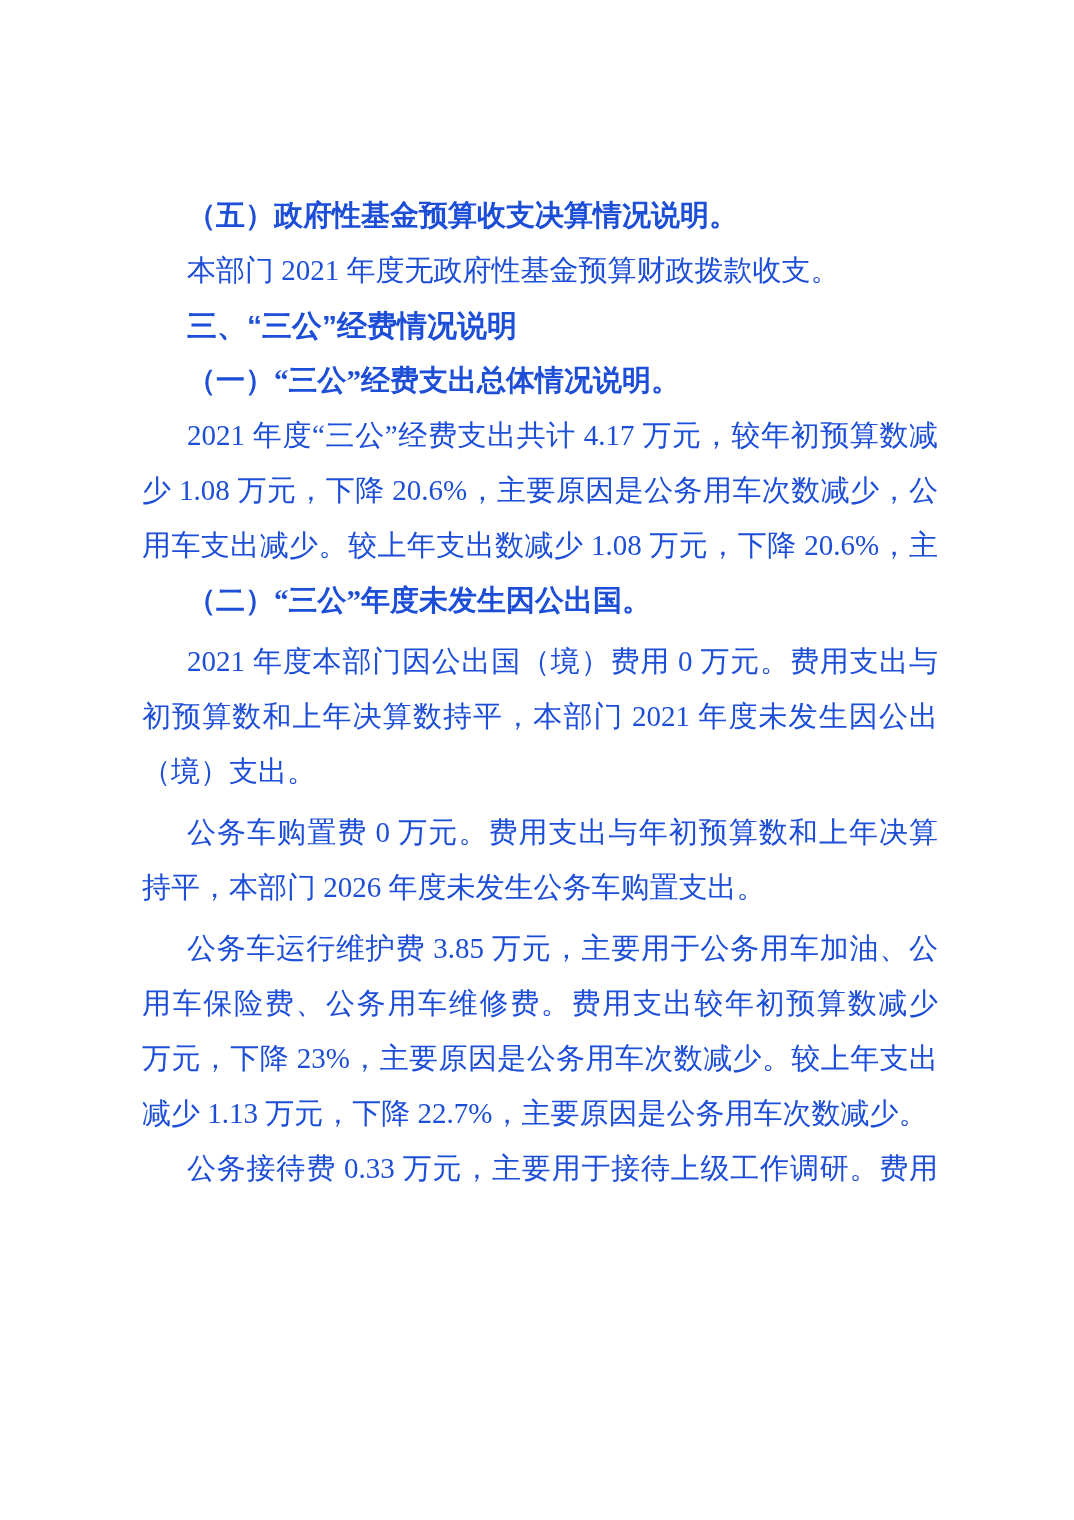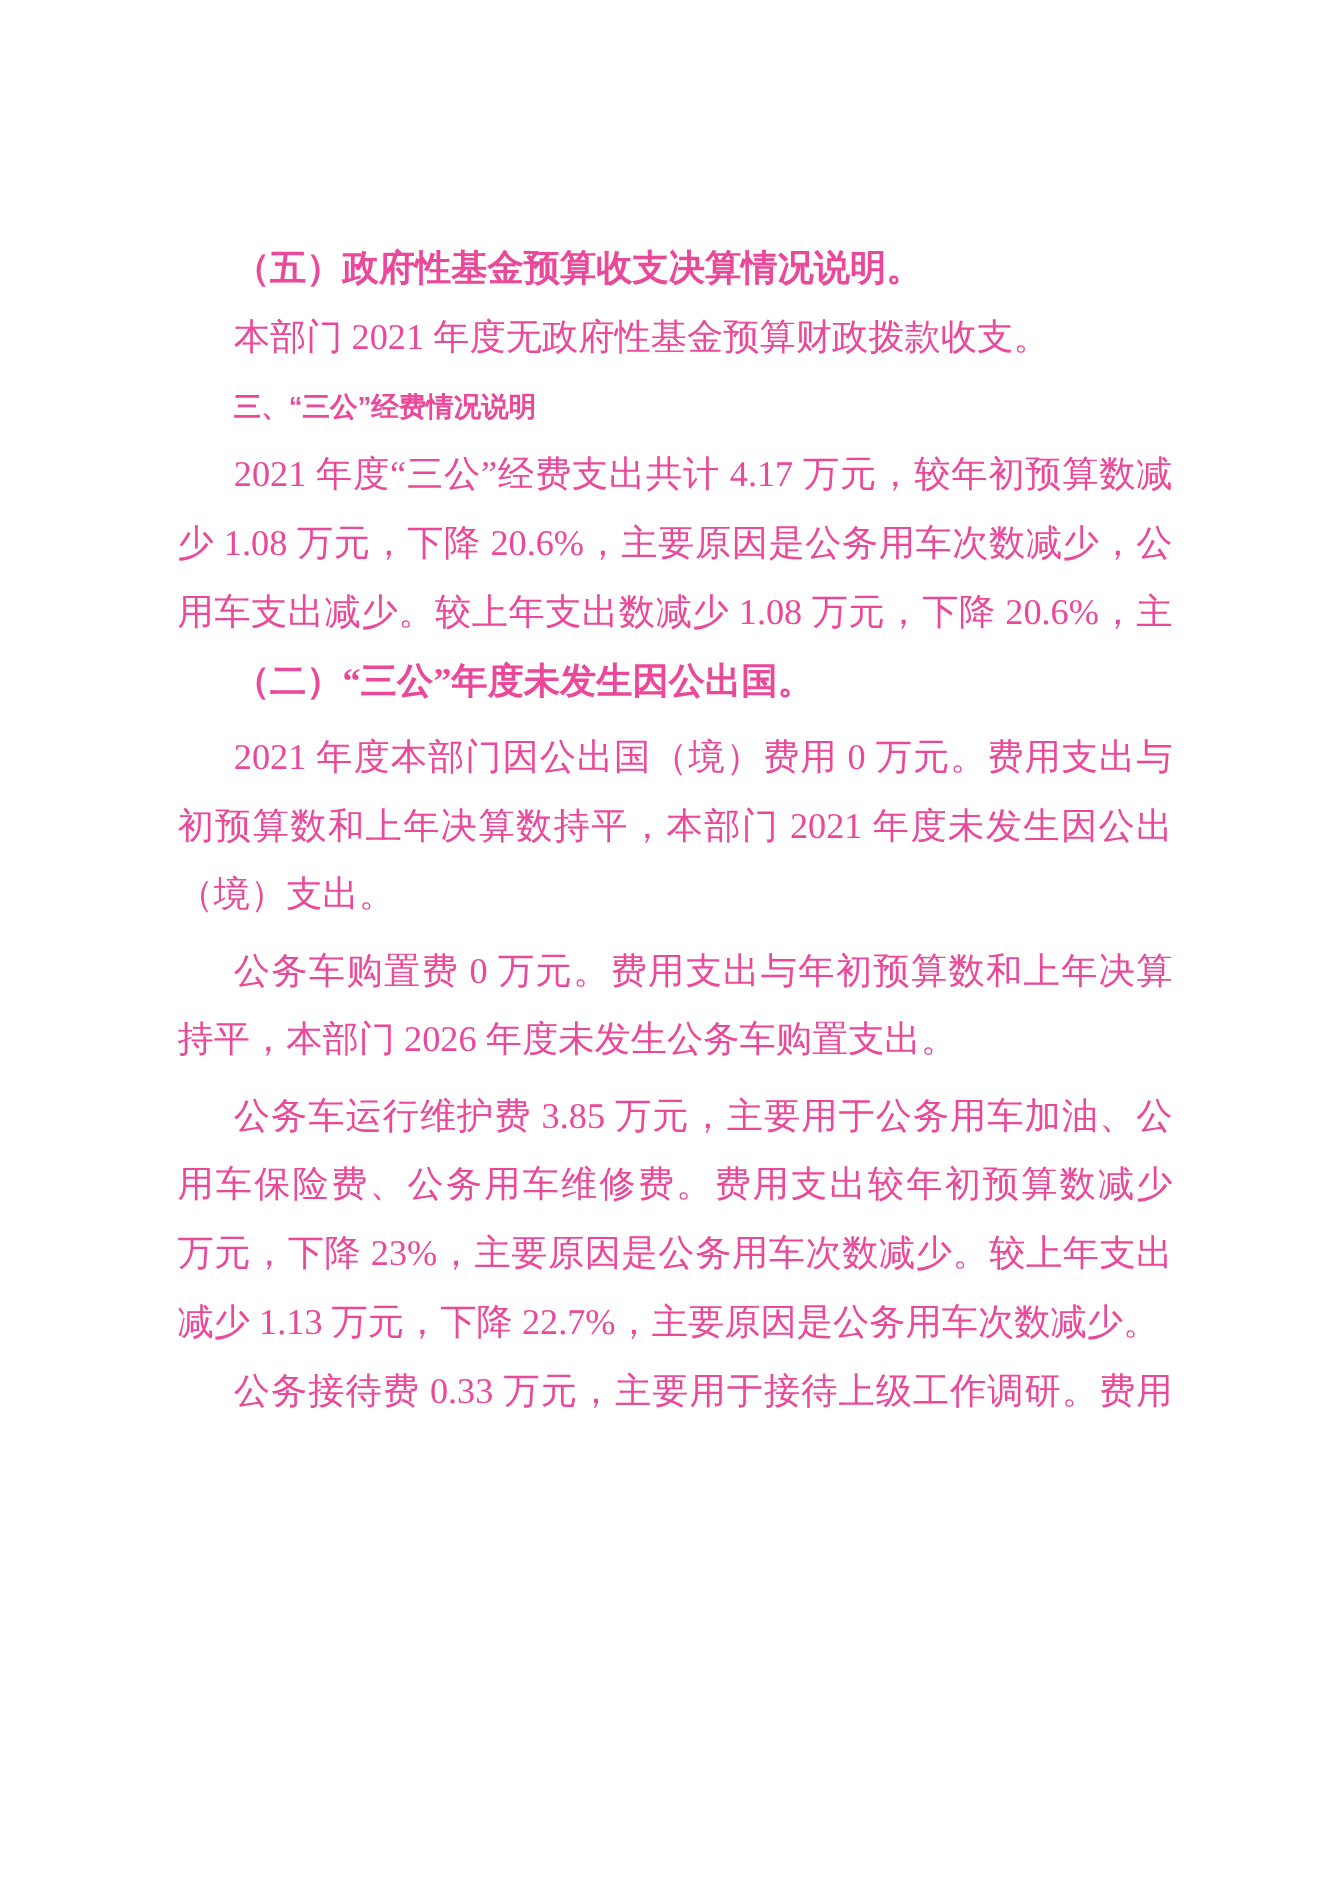--- a/index.html
+++ b/index.html
@@ -8,21 +8,21 @@
     background: #ffffff;
   }
   #page {
     position: relative;
     width: 1074px;
     height: 1520px;
     background: #ffffff;
     overflow: hidden;
     box-sizing: border-box;
     padding: 188px 136px 0 142px;
-    color: #ec4899;
+    color: #1d4ed8;
     font-family: "Liberation Serif", "DejaVu Serif", serif;
     font-size: 29px;
   }
   .block { margin: 0; }
   .block.gap { margin-top: 6px; }
   .line {
     height: 55px;
     line-height: 55px;
     overflow: hidden;
     text-align: justify;
@@ -30,36 +30,39 @@
     white-space: normal;
   }
   .line.end { text-align-last: left; }
   .line.first { text-indent: 45px; }
   .block.subheading .line {
     font-weight: 700;
   }
   .block.heading .line {
     font-family: "Liberation Sans", "DejaVu Sans", sans-serif;
     font-weight: 700;
-    font-size: 22px;
+    font-size: 30px;
   }
 </style>
 </head>
 <body>
 
 <div id="page">
   <div id="document-body">
       <div class="block subheading">
         <div class="line first end">（五）政府性基金预算收支决算情况说明。</div>
       </div>
       <div class="block body">
         <div class="line first end">本部门 2021 年度无政府性基金预算财政拨款收支。</div>
       </div>
       <div class="block heading">
         <div class="line first end">三、“三公”经费情况说明</div>
+      </div>
+      <div class="block subheading">
+        <div class="line first end">（一）“三公”经费支出总体情况说明。</div>
       </div>
       <div class="block body">
         <div class="line first">2021 年度“三公”经费支出共计 4.17 万元，较年初预算数减</div>
         <div class="line">少 1.08 万元，下降 20.6%，主要原因是公务用车次数减少，公务</div>
         <div class="line">用车支出减少。较上年支出数减少 1.08 万元，下降 20.6%，主要</div>
       </div>
       <div class="block subheading">
         <div class="line first end">（二）“三公”年度未发生因公出国。</div>
       </div>
       <div class="block body gap">

